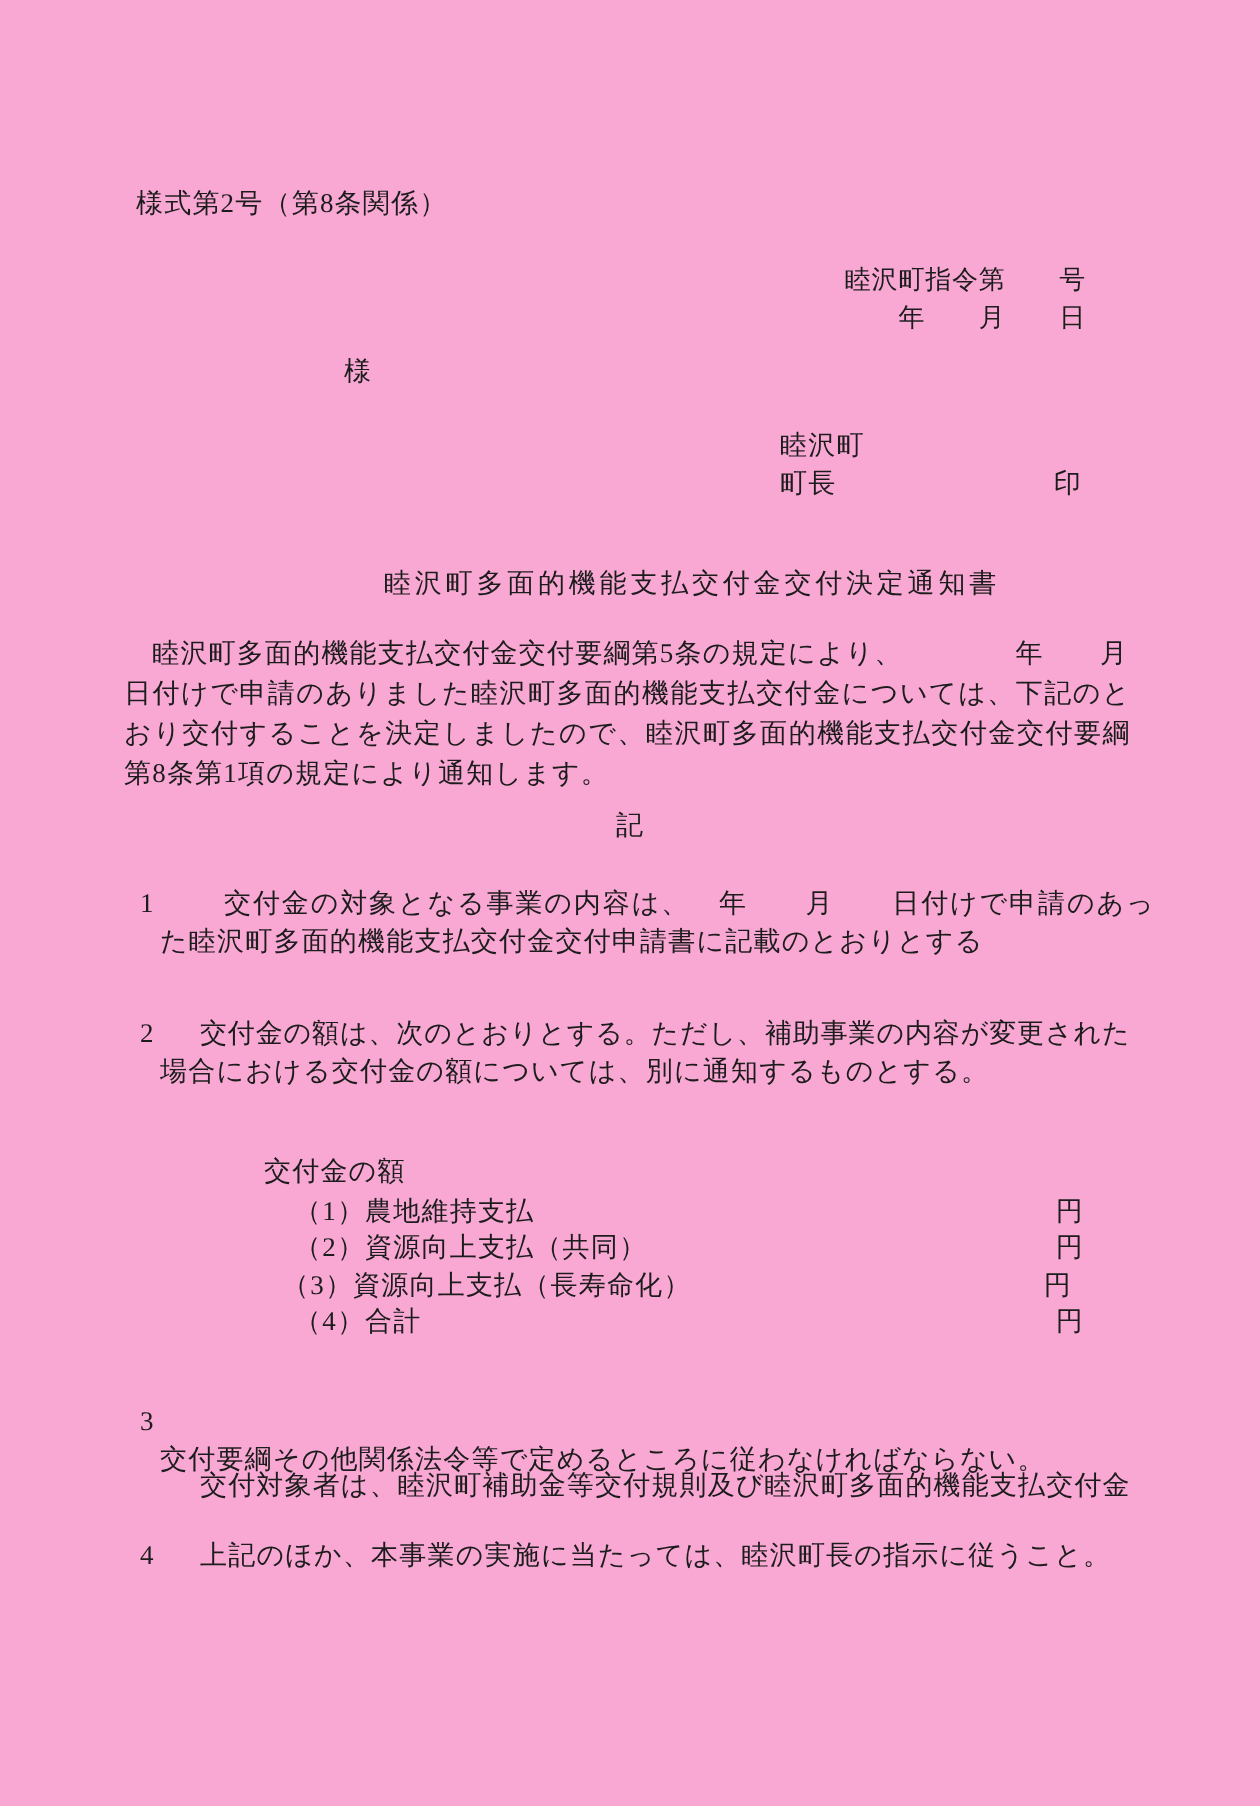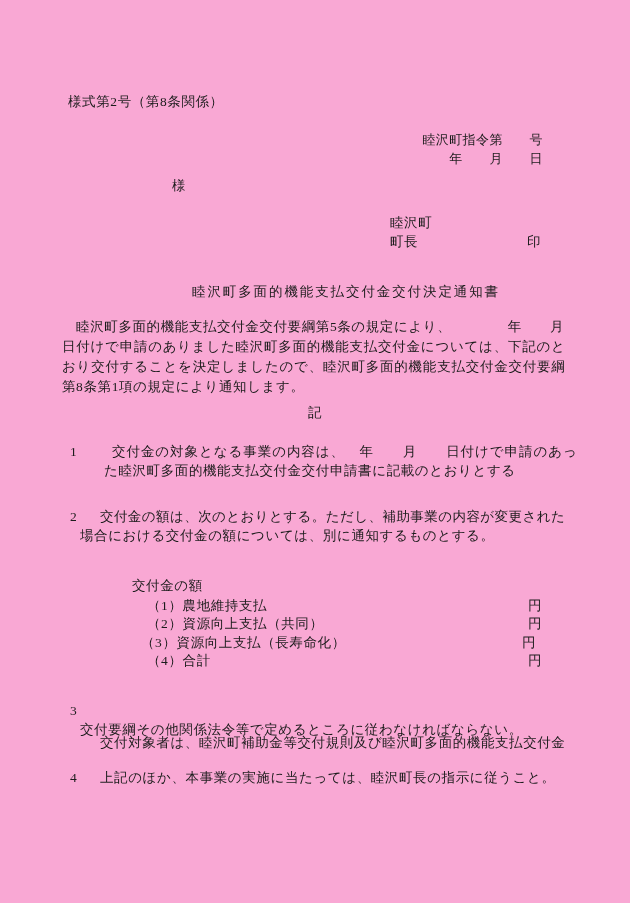--- a/index.html
+++ b/index.html
@@ -51,21 +51,21 @@
 
   <div class="t" style="left:62px;top:318px;">　睦沢町多面的機能支払交付金交付要綱第5条の規定により、　　　　年　　月</div>
   <div class="t just" style="left:62px;top:338px;width:503px;">日付けで申請のありました睦沢町多面的機能支払交付金については、下記のと</div>
   <div class="t just" style="left:62px;top:358px;width:503px;">おり交付することを決定しましたので、睦沢町多面的機能支払交付金交付要綱</div>
   <div class="t" style="left:62px;top:378px;">第8条第1項の規定により通知します。</div>
 
   <div class="t center" style="left:0;top:404px;width:630px;">記</div>
 
   <div class="t" style="left:70px;top:443px;">1</div>
   <div class="t just" style="left:112px;top:443px;width:465px;">交付金の対象となる事業の内容は、　年　　月　　日付けで申請のあっ</div>
-  <div class="t" style="left:80px;top:462px;margin-left:24px;">た睦沢町多面的機能支払交付金交付申請書に記載のとおりとする</div>
+  <div class="t" style="left:80px;top:462px;">た睦沢町多面的機能支払交付金交付申請書に記載のとおりとする</div>
 
   <div class="t" style="left:70px;top:508px;">2</div>
   <div class="t just" style="left:100px;top:508px;width:465px;">交付金の額は、次のとおりとする。ただし、補助事業の内容が変更された</div>
   <div class="t" style="left:80px;top:527px;">場合における交付金の額については、別に通知するものとする。</div>
 
   <div class="t" style="left:132px;top:577px;">交付金の額</div>
 
   <div class="t row" style="left:147px;top:597px;width:395px;gap:33px;">
     <span>（1）農地維持支払</span>
     <span>円</span>

